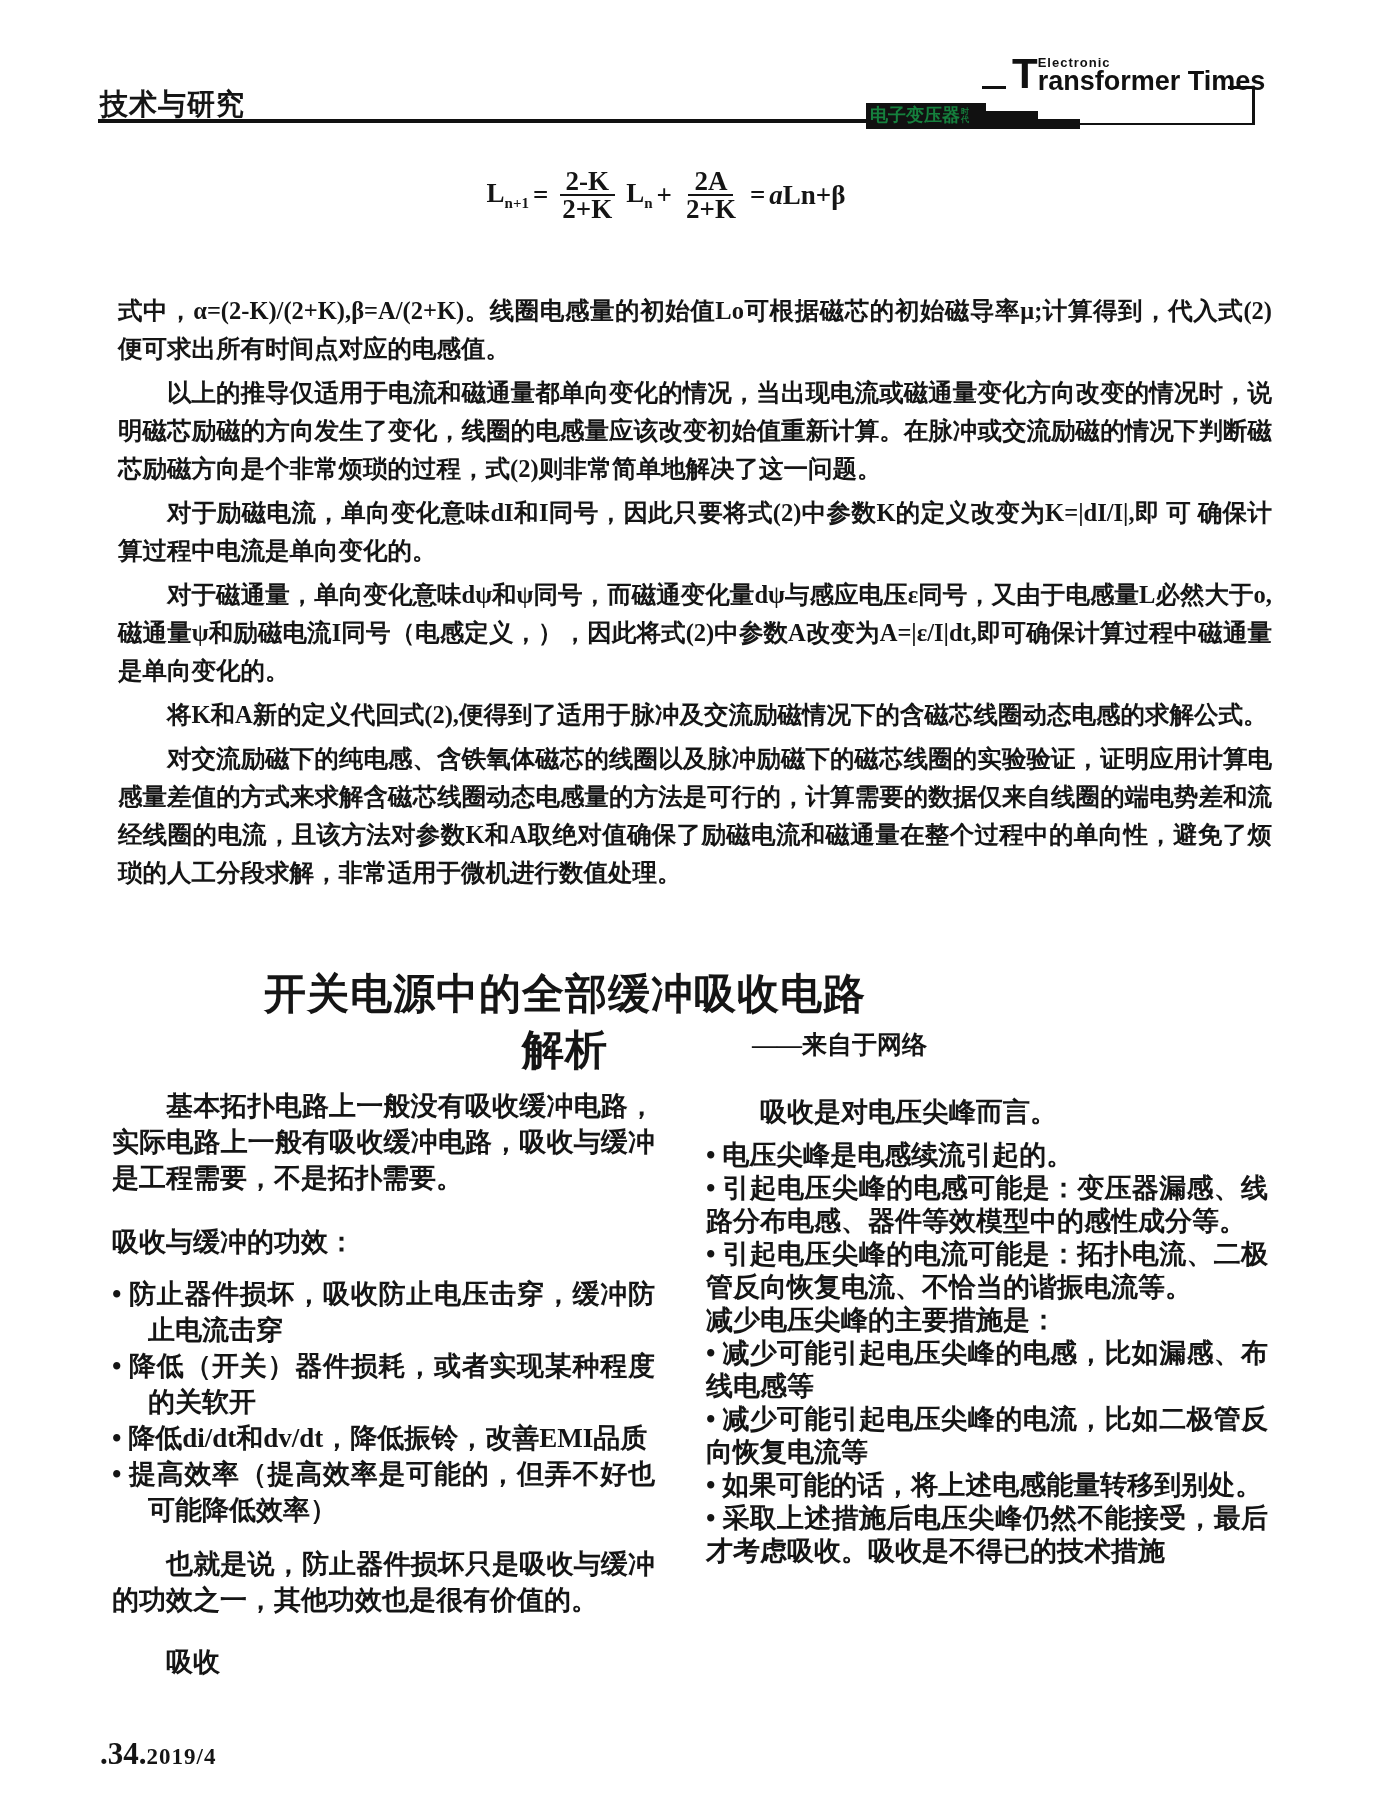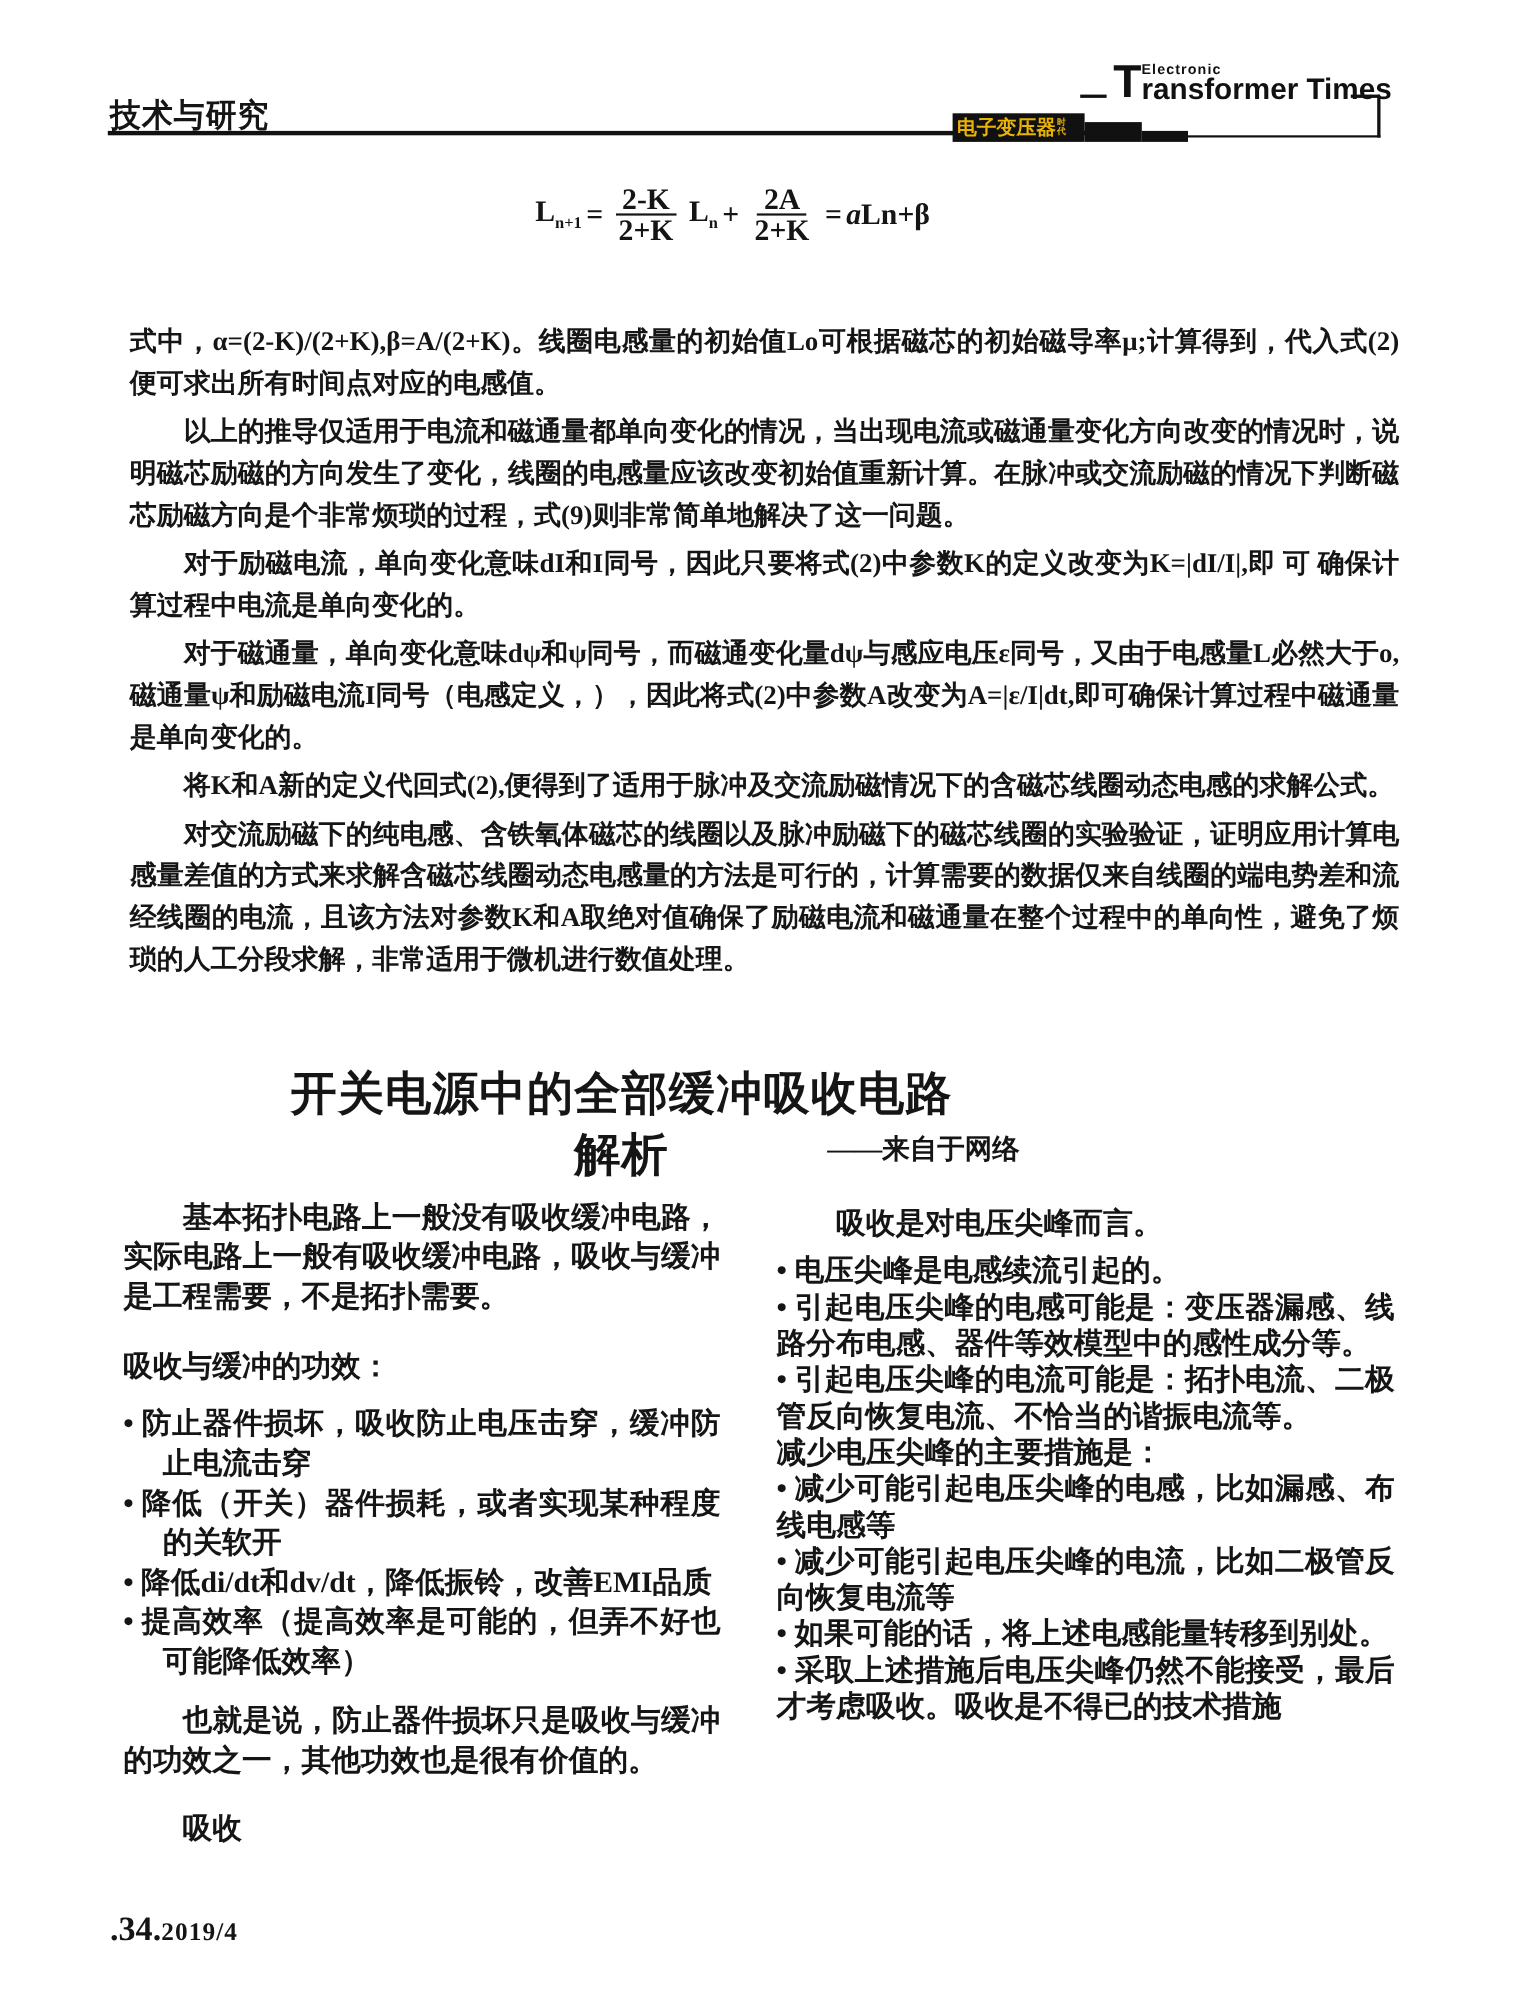--- a/index.html
+++ b/index.html
@@ -32,22 +32,22 @@
   .logo-ett .electronic{font-size:13px;line-height:13px;letter-spacing:1px;}
   .logo-ett .times{font-size:27px;line-height:24px;letter-spacing:0px;}
   .logo-dash-left{position:absolute;left:982px;top:86px;width:24px;height:3px;background:#111;}
   .logo-dash-right{position:absolute;left:1228px;top:86px;width:26px;height:3px;background:#111;}
   .logo-bracket{
     position:absolute;left:1063px;top:88px;width:189px;height:35px;
     border-right:3px solid #111;border-bottom:2px solid #111;
   }
   .cn-box{
     position:absolute;left:866px;top:103px;width:120px;height:26px;
-    background:#111;color:#eab308;display:flex;align-items:center;
-    font-family:Liberation Serif, serif;font-weight:900;
+    background:#111;color:#15803d;display:flex;align-items:center;
+    font-family:Liberation Mono, monospace;font-weight:900;
     padding-left:4px;box-sizing:border-box;
   }
   .cn-box .cn-main{font-size:18px;letter-spacing:0px;line-height:26px;white-space:nowrap;}
   .cn-box .cn-small{display:flex;flex-direction:column;font-size:8px;line-height:8px;margin-left:1px;}
   .cn-step1{position:absolute;left:986px;top:111px;width:52px;height:18px;background:#111;}
   .cn-step2{position:absolute;left:1038px;top:119px;width:42px;height:10px;background:#111;}
 
   
   .formula{
     position:absolute;left:0;top:168px;width:1332px;
@@ -145,21 +145,21 @@
     <span class="frac">
       <span class="num">2A</span>
       <span class="den">2+K</span>
     </span>
     <span>=</span>
     <span><span class="ital">a</span><span>Ln+β</span></span>
   </div>
 
   <div class="body-text">
     <p class="noindent">式中，α=(2-K)/(2+K),β=A/(2+K)。线圈电感量的初始值Lo可根据磁芯的初始磁导率μ;计算得到，代入式(2)便可求出所有时间点对应的电感值。</p>
-    <p>以上的推导仅适用于电流和磁通量都单向变化的情况，当出现电流或磁通量变化方向改变的情况时，说明磁芯励磁的方向发生了变化，线圈的电感量应该改变初始值重新计算。在脉冲或交流励磁的情况下判断磁芯励磁方向是个非常烦琐的过程，式(9)则非常简单地解决了这一问题。</p>
+    <p>以上的推导仅适用于电流和磁通量都单向变化的情况，当出现电流或磁通量变化方向改变的情况时，说明磁芯励磁的方向发生了变化，线圈的电感量应该改变初始值重新计算。在脉冲或交流励磁的情况下判断磁芯励磁方向是个非常烦琐的过程，式(2)则非常简单地解决了这一问题。</p>
     <p>对于励磁电流，单向变化意味dI和I同号，因此只要将式(2)中参数K的定义改变为K=|dI/I|,即 可 确保计算过程中电流是单向变化的。</p>
     <p>对于磁通量，单向变化意味dψ和ψ同号，而磁通变化量dψ与感应电压ε同号，又由于电感量L必然大于o,磁通量ψ和励磁电流I同号（电感定义，），因此将式(2)中参数A改变为A=|ε/I|dt,即可确保计算过程中磁通量是单向变化的。</p>
     <p>将K和A新的定义代回式(2),便得到了适用于脉冲及交流励磁情况下的含磁芯线圈动态电感的求解公式。</p>
     <p>对交流励磁下的纯电感、含铁氧体磁芯的线圈以及脉冲励磁下的磁芯线圈的实验验证，证明应用计算电感量差值的方式来求解含磁芯线圈动态电感量的方法是可行的，计算需要的数据仅来自线圈的端电势差和流经线圈的电流，且该方法对参数K和A取绝对值确保了励磁电流和磁通量在整个过程中的单向性，避免了烦琐的人工分段求解，非常适用于微机进行数值处理。</p>
   </div>
 
   <div class="article-title">开关电源中的全部缓冲吸收电路解析</div>
   <div class="article-subtitle">——来自于网络</div>
 
   <div class="col col-left">

